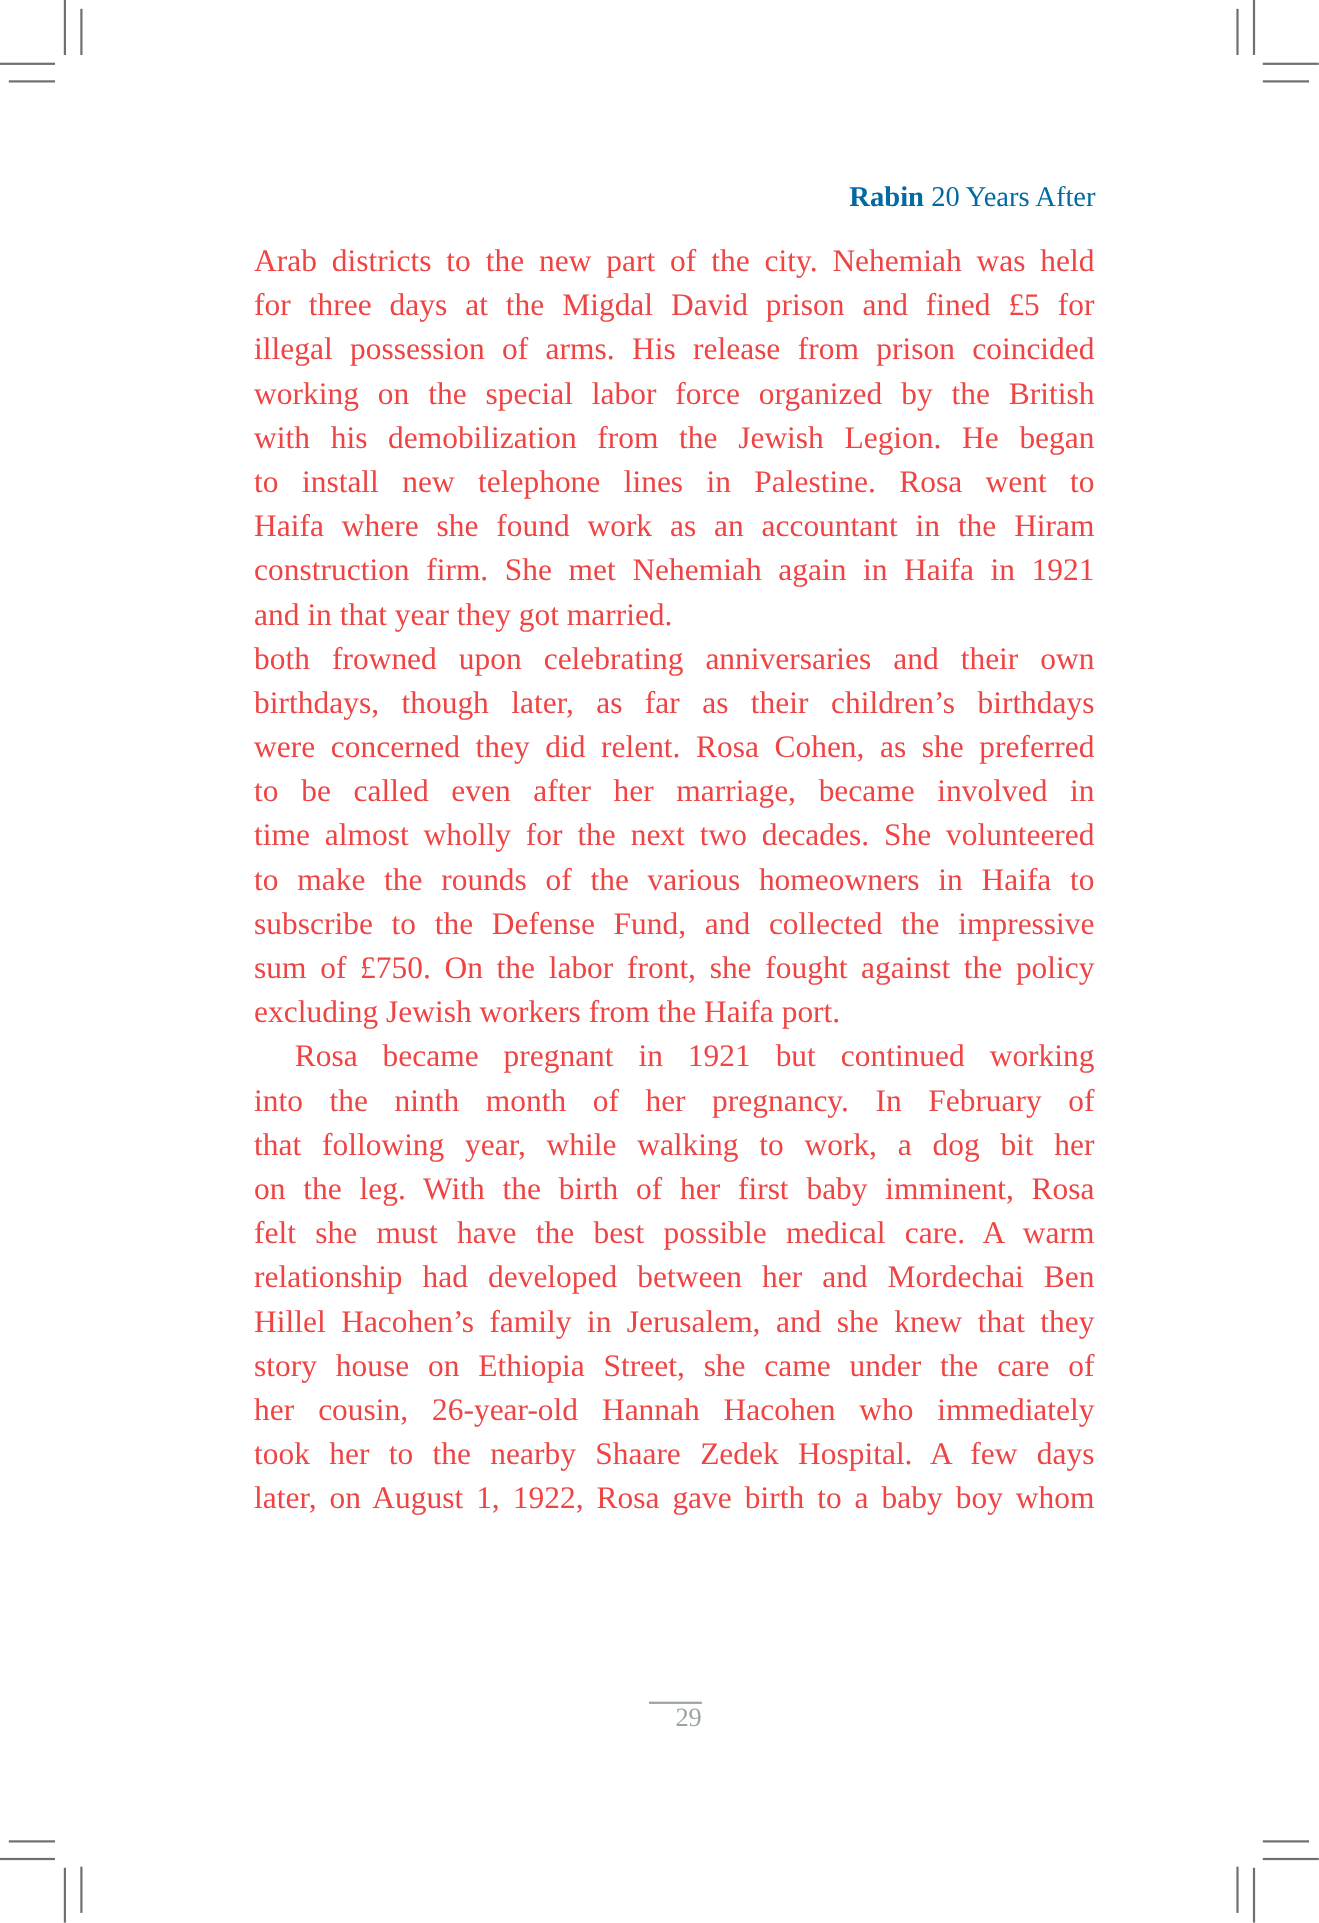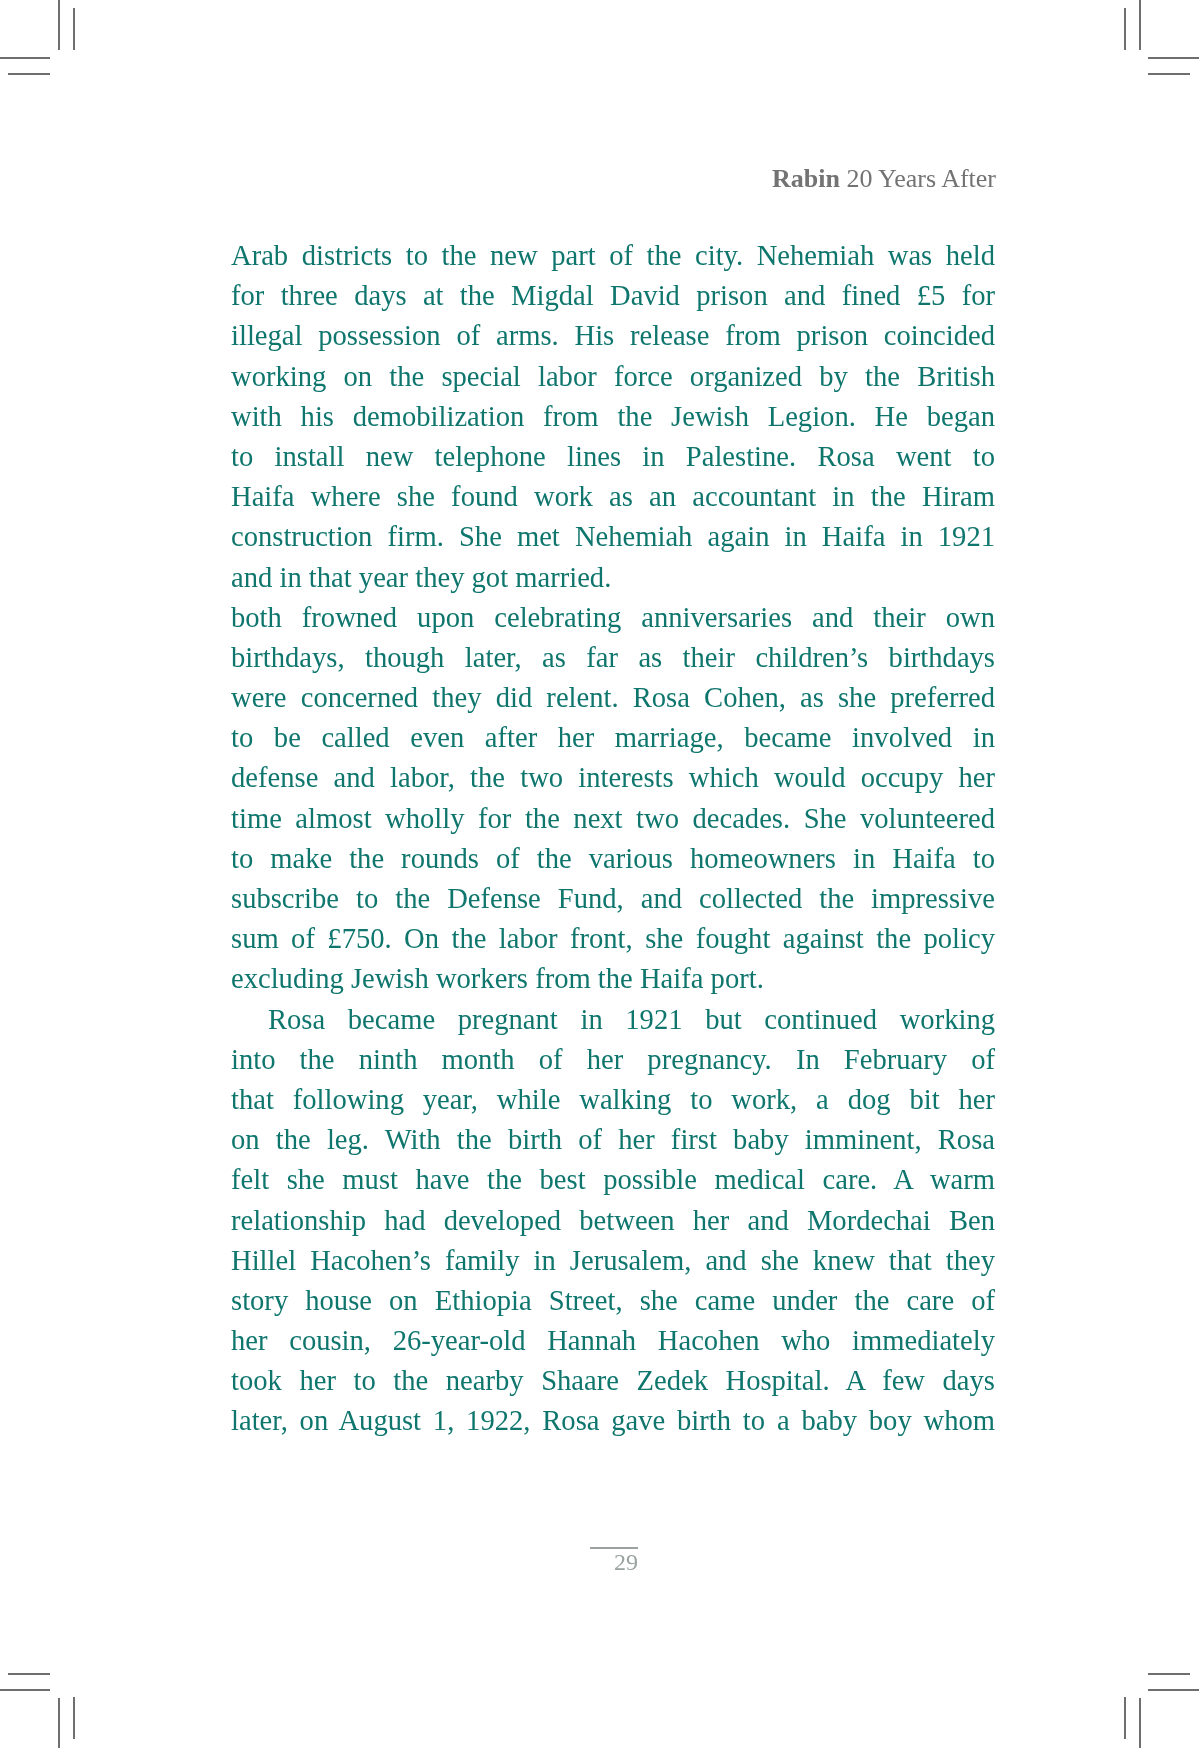--- a/index.html
+++ b/index.html
@@ -1,27 +1,27 @@
 <!DOCTYPE html>
 <html><head>
 <meta charset="utf-8">
 <style>
   html, body { margin: 0; padding: 0; background: #ffffff; }
   body { width: 1199px; height: 1748px; position: relative; overflow: hidden; }
   .crop { position: absolute; background: #6f6f6f; }
   .header {
     position: absolute; right: 203px; top: 164px;
-    font-family: "Liberation Serif", serif; font-size: 26px; color: #737373;
+    font-family: "Liberation Serif", serif; font-size: 26px; color: #0369a1;
     white-space: nowrap;
   }
   .header b { font-weight: bold; }
   .body-text {
-    position: absolute; left: 231px; top: 236px; width: 764px;
+    position: absolute; left: 231px; top: 218px; width: 764px;
     font-family: "Liberation Serif", serif; font-size: 28.6px; line-height: 40.2px;
-    color: #0f766e;
+    color: #ef4444;
   }
   .line { display: block; text-align: justify; text-align-last: justify; white-space: nowrap; height: 40.2px; }
   .line.last { text-align-last: left; }
   .line.indent { padding-left: 37px; }
   .pagenum-rule { position: absolute; left: 590px; top: 1547px; width: 48px; height: 2px; background: #9aa2a2; }
   .pagenum {
     position: absolute; left: 590px; top: 1549px; width: 48px; text-align: right;
     font-family: "Liberation Serif", serif; font-size: 24px; color: #9aa2a2;
   }
 </style>
@@ -60,21 +60,20 @@
       <span class="line">to install new telephone lines in Palestine. Rosa went to</span>
       <span class="line">Haifa where she found work as an accountant in the Hiram</span>
       <span class="line">construction firm. She met Nehemiah again in Haifa in 1921</span>
       <span class="line last">and in that year they got married.</span>
     </div>
     <div>
       <span class="line">both frowned upon celebrating anniversaries and their own</span>
       <span class="line">birthdays, though later, as far as their children’s birthdays</span>
       <span class="line">were concerned they did relent. Rosa Cohen, as she preferred</span>
       <span class="line">to be called even after her marriage, became involved in</span>
-      <span class="line">defense and labor, the two interests which would occupy her</span>
       <span class="line">time almost wholly for the next two decades. She volunteered</span>
       <span class="line">to make the rounds of the various homeowners in Haifa to</span>
       <span class="line">subscribe to the Defense Fund, and collected the impressive</span>
       <span class="line">sum of £750. On the labor front, she fought against the policy</span>
       <span class="line last">excluding Jewish workers from the Haifa port.</span>
     </div>
     <div>
       <span class="line indent">Rosa became pregnant in 1921 but continued working</span>
       <span class="line">into the ninth month of her pregnancy. In February of</span>
       <span class="line">that following year, while walking to work, a dog bit her</span>

